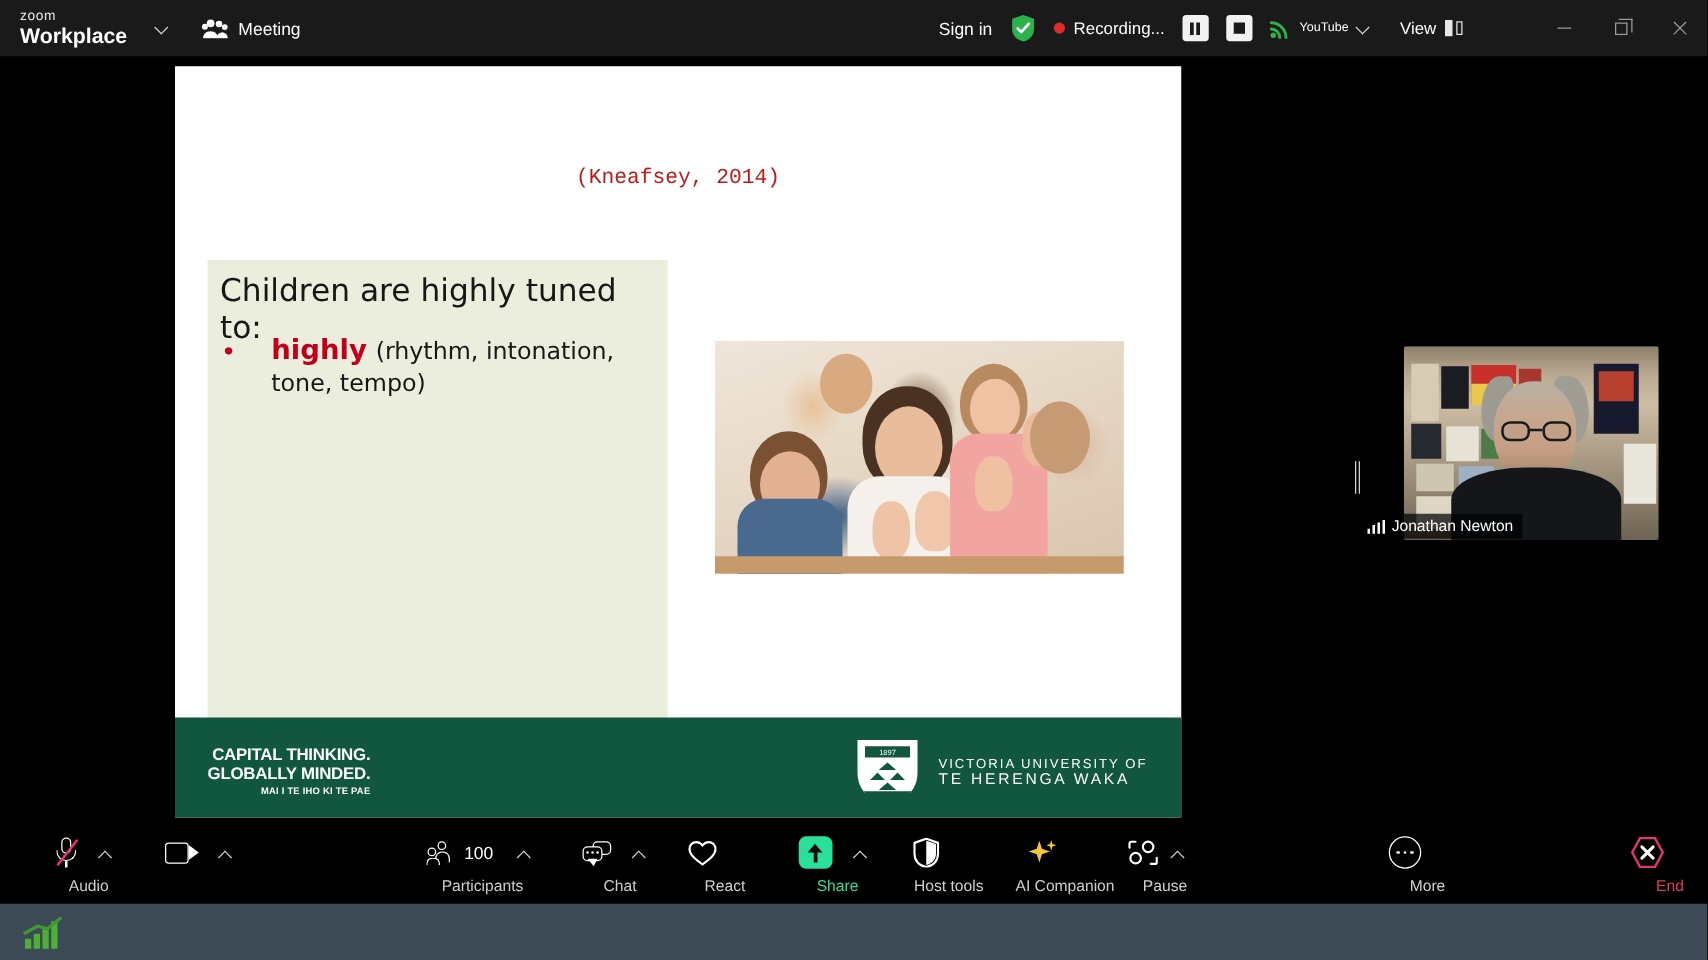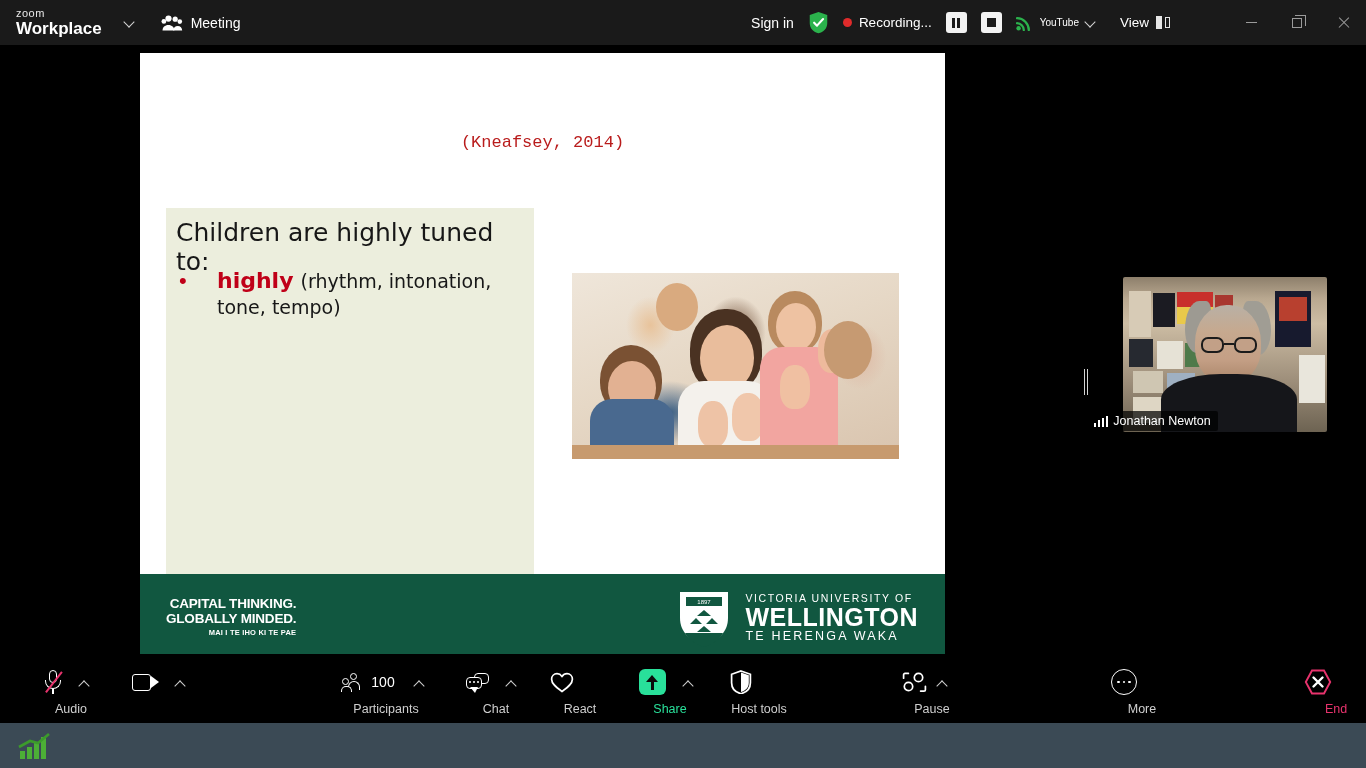--- a/index.html
+++ b/index.html
@@ -381,21 +381,20 @@
             <path d="M5 3h48v26c0 15-11 23-24 27C16 52 5 44 5 29z" fill="#fff"></path>
             <rect x="11" y="8" width="36" height="9" fill="#115740"></rect>
             <text x="29" y="15" text-anchor="middle" font-size="6" fill="#fff" font-family="Liberation Sans, sans-serif">1897</text>
             <path d="M29 21l7 6H22z" fill="#115740"></path>
             <path d="M21 29l6 6h-12z M37 29l6 6h-12z" fill="#115740"></path>
             <path d="M29 37l7 6H22z" fill="#115740"></path>
             <path d="M10 44h38c-3 6-10 11-19 14-9-3-16-8-19-14z" fill="#115740"></path>
           </svg>
           <div class="vuw-words">
             <span class="w1">VICTORIA UNIVERSITY OF</span>
-            <span class="w2">WELLINGTON</span>
             <span class="w3">TE HERENGA WAKA</span>
           </div>
         </div>
       </div>
     </div>
   </div>
 
   <div class="drag-handle">
       <i></i>
       <i></i>
@@ -519,20 +518,29 @@
     <div class="ctrl" style="left:704px;">
       <span class="glyph">
         <svg class="shield-ico" viewBox="0 0 22 24">
           <path d="M11 1 20.4 4.3v8.4c0 5.9-4 9.6-9.4 11-5.4-1.4-9.4-5.1-9.4-11V4.3z" fill="none" stroke="#fff" stroke-width="1.7"></path>
           <path d="M11 2.5V22c4.4-1.3 7.8-4.3 7.8-9.3V5.2z" fill="#fff"></path>
         </svg>
       </span>
       <span class="lab">Host tools</span>
     </div>
 
+    <div class="ctrl" style="left:786px; width:96px;">
+      <span class="glyph">
+        <svg class="ai-ico" viewBox="0 0 26 25">
+          <path d="M10.5 2.5 12.6 9l6.4 2.2-6.4 2.2-2.1 6.6-2.1-6.6L2 11.2 8.4 9z" fill="#f2c43c"></path>
+          <path d="M20 2 21 5.1 24 6.1 21 7.1 20 10.3 19 7.1 16 6.1 19 5.1z" fill="#f2c43c"></path>
+        </svg>
+      </span>
+      <span class="lab">AI Companion</span>
+    </div>
 
     <div class="ctrl" style="left:877px;">
       <span class="glyph">
         <svg width="25" height="21" viewBox="0 0 25 21">
           <circle cx="6.5" cy="14.5" r="4.2" fill="none" stroke="#fff" stroke-width="1.7"></circle>
           <circle cx="16.5" cy="5.5" r="4.2" fill="none" stroke="#fff" stroke-width="1.7"></circle>
           <path d="M1.6 6.2V2.8c0-.8.6-1.4 1.4-1.4h3.4" fill="none" stroke="#fff" stroke-width="1.7" stroke-linecap="round"></path>
           <path d="M23.4 14.3v3.4c0 .8-.6 1.4-1.4 1.4h-3.4" fill="none" stroke="#fff" stroke-width="1.7" stroke-linecap="round"></path>
         </svg>
       </span>

